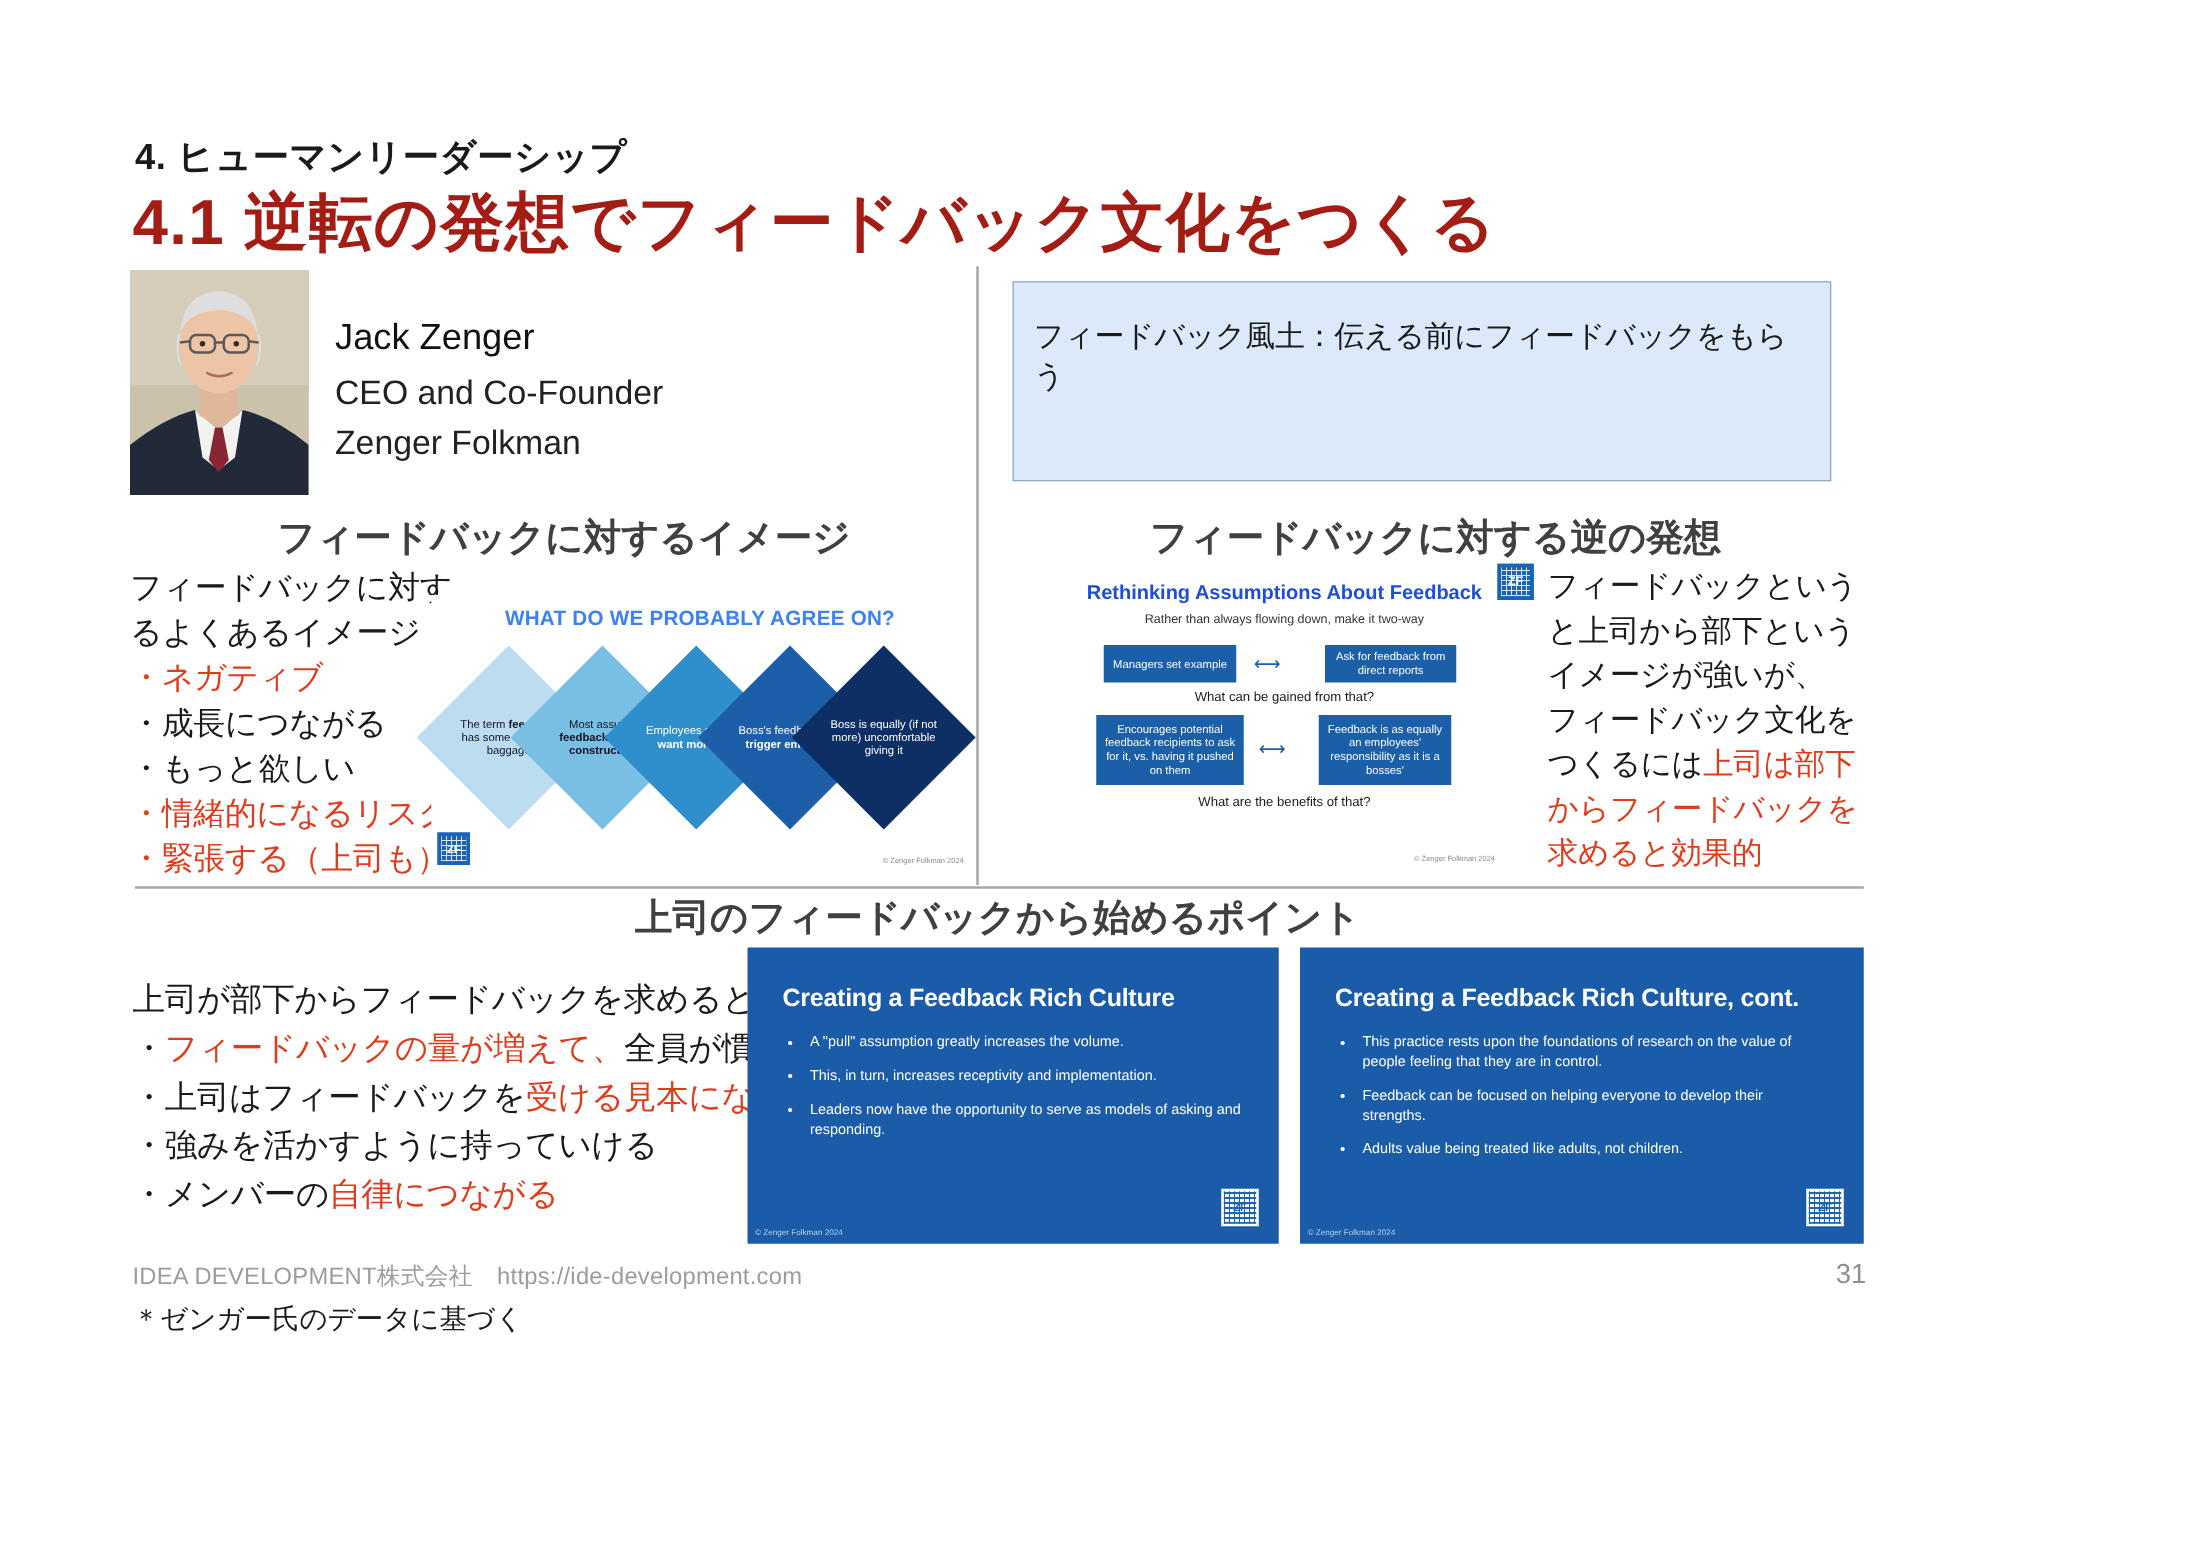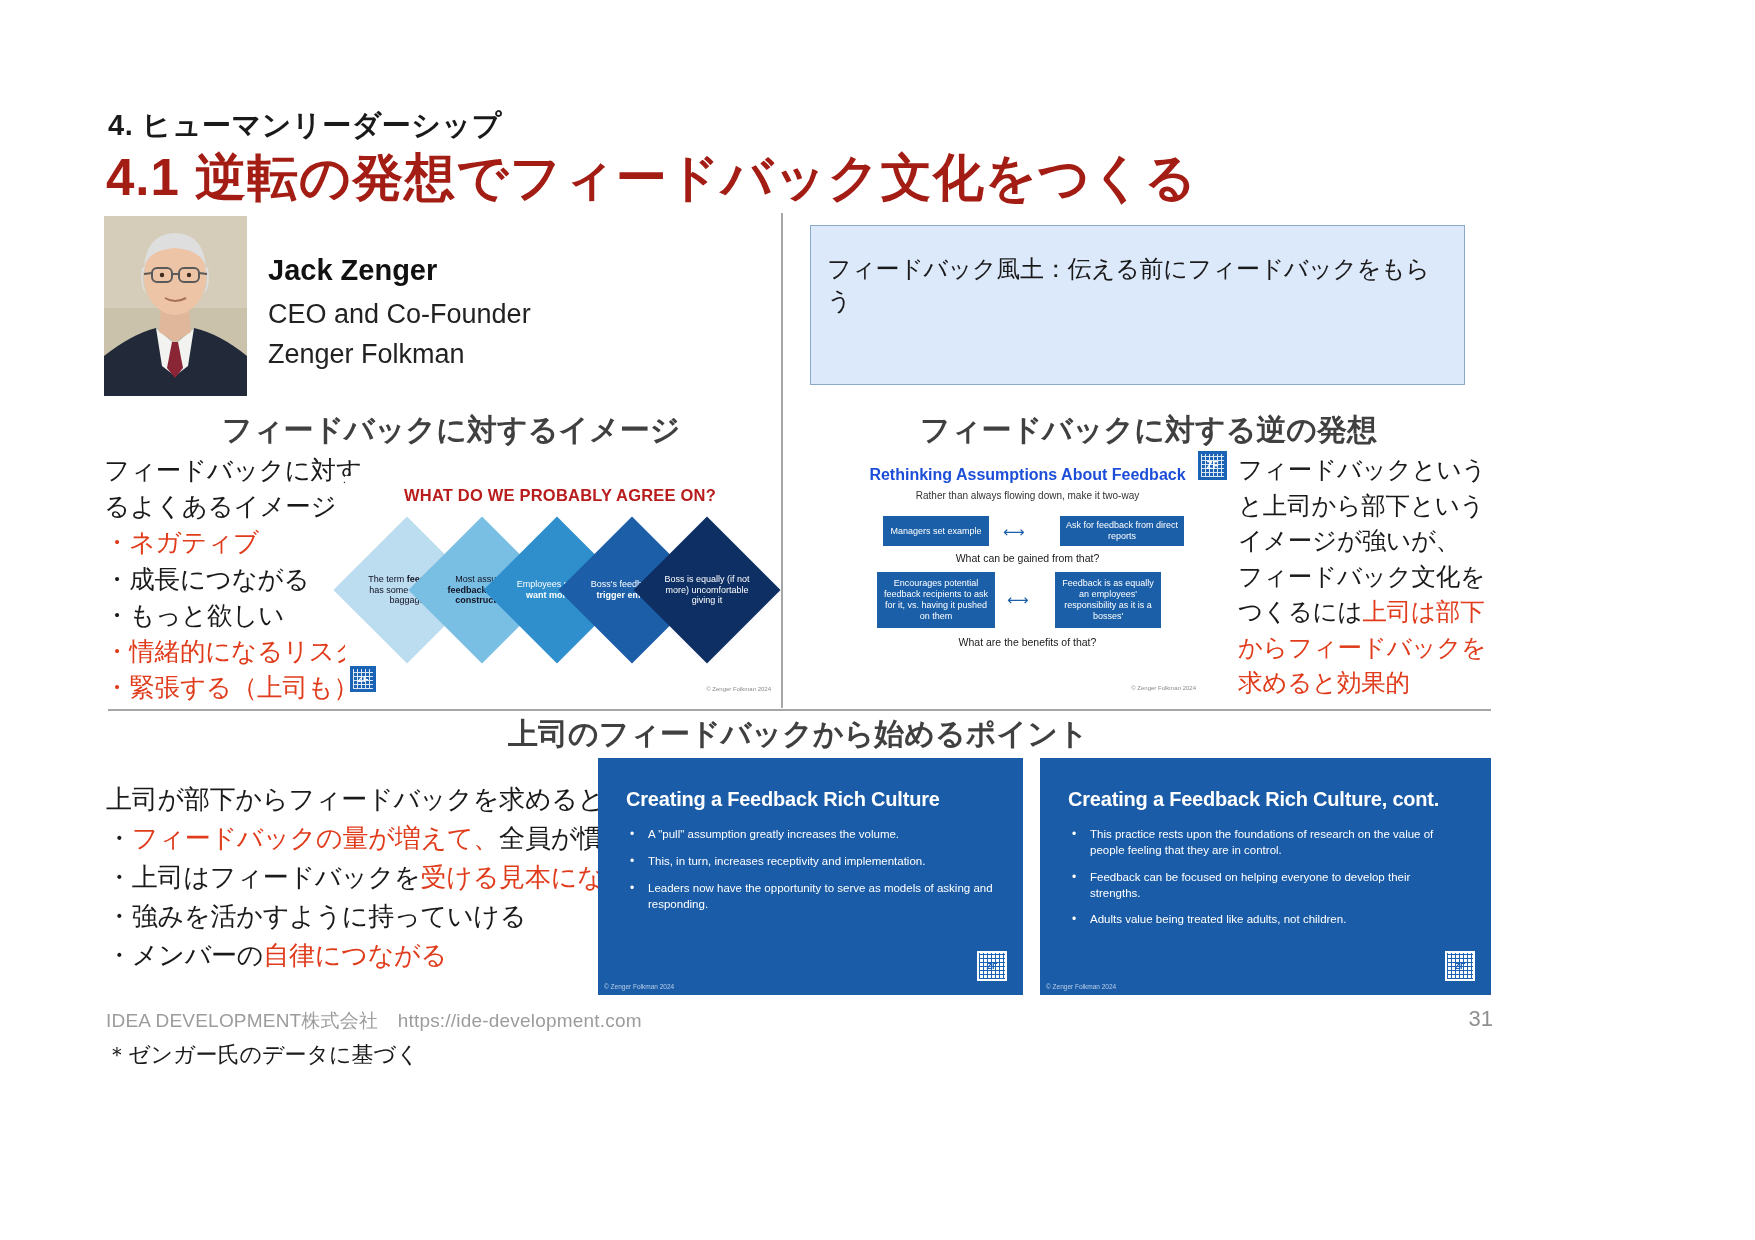--- a/index.html
+++ b/index.html
@@ -74,21 +74,21 @@
 
   
   .speaker {
     position: absolute;
     left: 268px;
     top: 250px;
     line-height: 1.38;
   }
   .speaker-name {
     font-size: 29px;
-    font-weight: 700;
+    font-weight: 400;
     color: #111;
     margin-bottom: 6px;
   }
   .speaker-role, .speaker-org {
     font-size: 27px;
     font-weight: 400;
     color: #222;
     margin-bottom: 3px;
   }
 
@@ -163,21 +163,21 @@
     width: 430px;
     height: 220px;
     background: #ffffff;
   }
   .fig-diamonds .fig-title {
     position: absolute;
     left: 0; right: 0; top: 10px;
     text-align: center;
     font-size: 16.5px;
     font-weight: 700;
-    color: #b91c1c;
+    color: #3b82f6;
     letter-spacing: .2px;
   }
   .dia {
     position: absolute;
     width: 104px;
     height: 104px;
     transform: rotate(45deg);
     top: 62px;
   }
   .dia .inner {
@@ -240,21 +240,21 @@
     font-size: 9px;
     line-height: 1.22;
     text-align: center;
     display: flex;
     align-items: center;
     justify-content: center;
     padding: 3px 4px;
     box-sizing: border-box;
   }
   .rb1 { left: 28px;  top: 56px;  width: 106px; height: 30px; }
-  .rb2 { left: 205px; top: 56px;  width: 124px; height: 30px; }
+  .rb2 { left: 205px; top: 56px;  width: 105px; height: 30px; }
   .rb3 { left: 22px;  top: 112px; width: 118px; height: 56px; }
   .rb4 { left: 200px; top: 112px; width: 106px; height: 56px; }
   .r-mid1, .r-mid2 {
     position: absolute;
     font-size: 10.5px;
     color: #1a1a1a;
     text-align: center;
     left: 0; right: 0;
   }
   .r-mid1 { top: 92px; }

